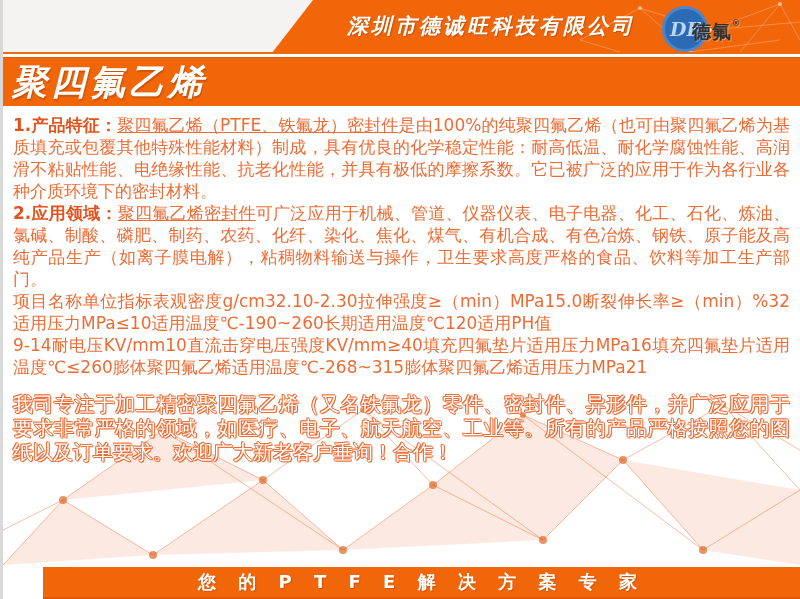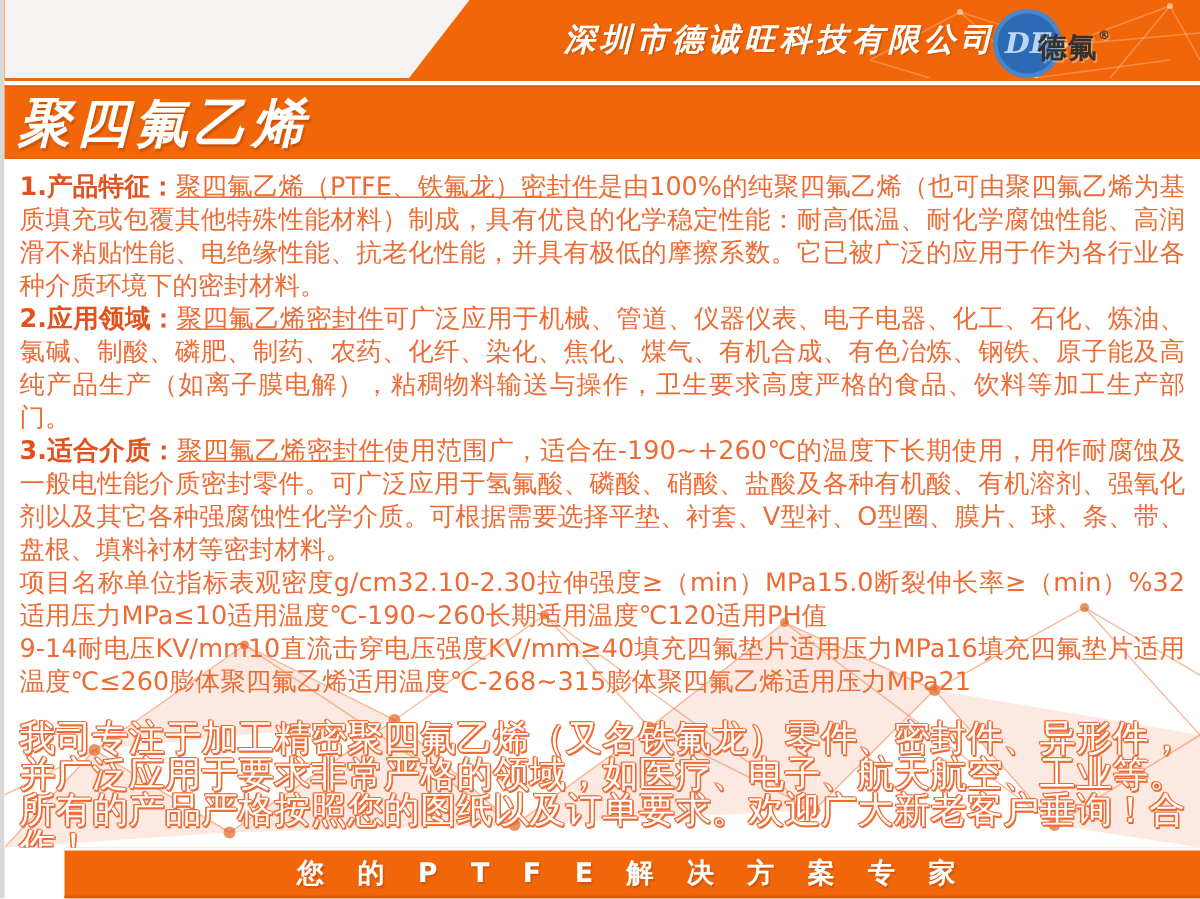--- a/index.html
+++ b/index.html
@@ -6,21 +6,21 @@
   body{width:800px;height:599px;overflow:hidden;background:#fff;
        font-family:"DejaVu Sans",sans-serif;}
   .page{width:797px;height:599px;border-left:3px solid #d9d9d9;
         display:flex;flex-direction:column;position:relative;background:#fff;}
 
   
   .header{position:relative;height:52px;background:#f2660a;flex:0 0 auto;overflow:hidden;}
   .header-pattern{position:absolute;right:0;top:0;pointer-events:none;}
   .header-white{position:absolute;left:0;top:0;width:310px;height:52px;background:#f4f3f1;
                 clip-path:polygon(0 0,100% 0,87% 100%,0 100%);}
-  .company{position:absolute;top:12px;right:136px;color:#fff;
+  .company{position:absolute;top:12px;right:165px;color:#fff;
            font-family:"DejaVu Serif",serif;font-style:italic;font-weight:bold;
            font-size:21px;letter-spacing:3px;text-shadow:1px 1px 1px rgba(140,60,0,.45);}
   .logo{position:absolute;top:5px;right:38px;width:100px;height:46px;}
   .logo-circle{position:absolute;left:0;top:1px;width:40px;height:40px;border-radius:50%;
                background:#2b6ab5;border:3px solid #4a86c8;color:#bcd6f2;
                font-family:"DejaVu Serif",serif;font-style:italic;font-weight:bold;font-size:19px;
                display:flex;align-items:center;justify-content:center;}
   .logo-text{position:absolute;left:30px;top:14px;color:#35322e;font-weight:bold;font-size:19px;
              letter-spacing:1px;text-shadow:1px 1px 0 rgba(255,255,255,.35);}
   .logo-text sup{font-size:8px;vertical-align:top;}
@@ -35,21 +35,21 @@
          font-size:35px;letter-spacing:4px;text-shadow:1px 2px 1px rgba(150,60,0,.4);}
 
   
   .main{position:relative;flex:1 1 auto;background:#fff;overflow:hidden;}
   .bottom-pattern{position:absolute;left:0;bottom:0;pointer-events:none;}
   .text-wrap{position:relative;z-index:1;padding:8px 10px 0 10px;}
   .sec{margin:0;font-size:17px;line-height:22px;color:#ed6c35;text-align:justify;}
   .sec b{color:#e2521c;}
   .sec .ul{text-decoration:underline;}
   .tech-label{margin:0;font-size:17px;line-height:22px;color:#e2521c;font-weight:bold;}
-  .closing{margin:14px 0 0 0;font-size:24px;line-height:24px;color:#ffffff;text-align:justify;
+  .closing{margin:14px 0 0 0;font-size:20px;line-height:24px;color:#ffffff;text-align:justify;
            text-shadow:1px 0 0 #ed6c35,-1px 0 0 #ed6c35,0 1px 0 #ed6c35,0 -1px 0 #ed6c35,
                        1px 1px 0 #ed6c35,-1px -1px 0 #ed6c35;}
 
   
   .footer{height:30px;background:#f2660a;border-top:2px solid #ffffff;border-bottom:2px solid #e05a05;
           flex:0 0 auto;display:flex;align-items:center;justify-content:center;margin-left:40px;}
   .footer span{color:#fff;font-weight:bold;font-size:18px;letter-spacing:8px;
                text-shadow:1px 1px 1px rgba(150,60,0,.4);}
 </style>
 </head>
@@ -120,21 +120,20 @@
         <circle cx="520" cy="25" r="3"></circle>
           <circle cx="720" cy="15" r="3"></circle>
       </g>
     </svg>
 
     <div class="text-wrap">
       <p class="sec"><b>1.产品特征：</b><span class="ul">聚四氟乙烯（PTFE、铁氟龙）密封件</span><span>是由100%的纯聚四氟乙烯（也可由聚四氟乙烯为基质填充或包覆其他特殊性能材料）制成，具有优良的化学稳定性能：耐高低温、耐化学腐蚀性能、高润滑不粘贴性能、电绝缘性能、抗老化性能，并具有极低的摩擦系数。它已被广泛的应用于作为各行业各种介质环境下的密封材料。</span></p>
 
       <p class="sec"><b>2.应用领域：</b><span class="ul">聚四氟乙烯密封件</span><span>可广泛应用于机械、管道、仪器仪表、电子电器、化工、石化、炼油、氯碱、制酸、磷肥、制药、农药、化纤、染化、焦化、煤气、有机合成、有色冶炼、钢铁、原子能及高纯产品生产（如离子膜电解），粘稠物料输送与操作，卫生要求高度严格的食品、饮料等加工生产部门。</span></p>
 
-      <p class="sec"><b>3.适合介质：</b><span class="ul">聚四氟乙烯密封件</span><span>使用范围广，适合在-190~+260℃的温度下长期使用，用作耐腐蚀及一般电性能介质密封零件。可广泛应用于氢氟酸、磷酸、硝酸、盐酸及各种有机酸、有机溶剂、强氧化剂以及其它各种强腐蚀性化学介质。可根据需要选择平垫、衬套、V型衬、O型圈、膜片、球、条、带、盘根、填料衬材等密封材料。</span></p>
 
       <p class="sec">项目名称单位指标表观密度g/cm32.10-2.30拉伸强度≥（min）MPa15.0断裂伸长率≥（min）%32适用压力MPa≤10适用温度℃-190~260长期适用温度℃120适用PH值</p>
       <p class="sec">9-14耐电压KV/mm10直流击穿电压强度KV/mm≥40填充四氟垫片适用压力MPa16填充四氟垫片适用温度℃≤260膨体聚四氟乙烯适用温度℃-268~315膨体聚四氟乙烯适用压力MPa21</p>
 
       <p class="closing">我司专注于加工精密聚四氟乙烯（又名铁氟龙）零件、密封件、异形件，并广泛应用于要求非常严格的领域，如医疗、电子、航天航空、工业等。所有的产品严格按照您的图纸以及订单要求。欢迎广大新老客户垂询！合作！</p>
     </div>
   </div>
 
   <div class="footer">
     <span>您 的 P T F E 解 决 方 案 专 家</span>

